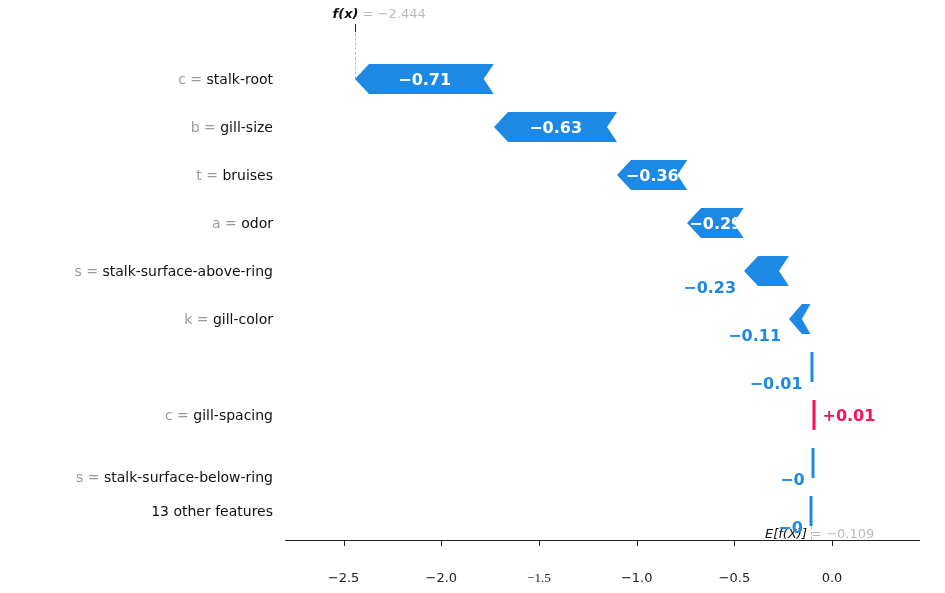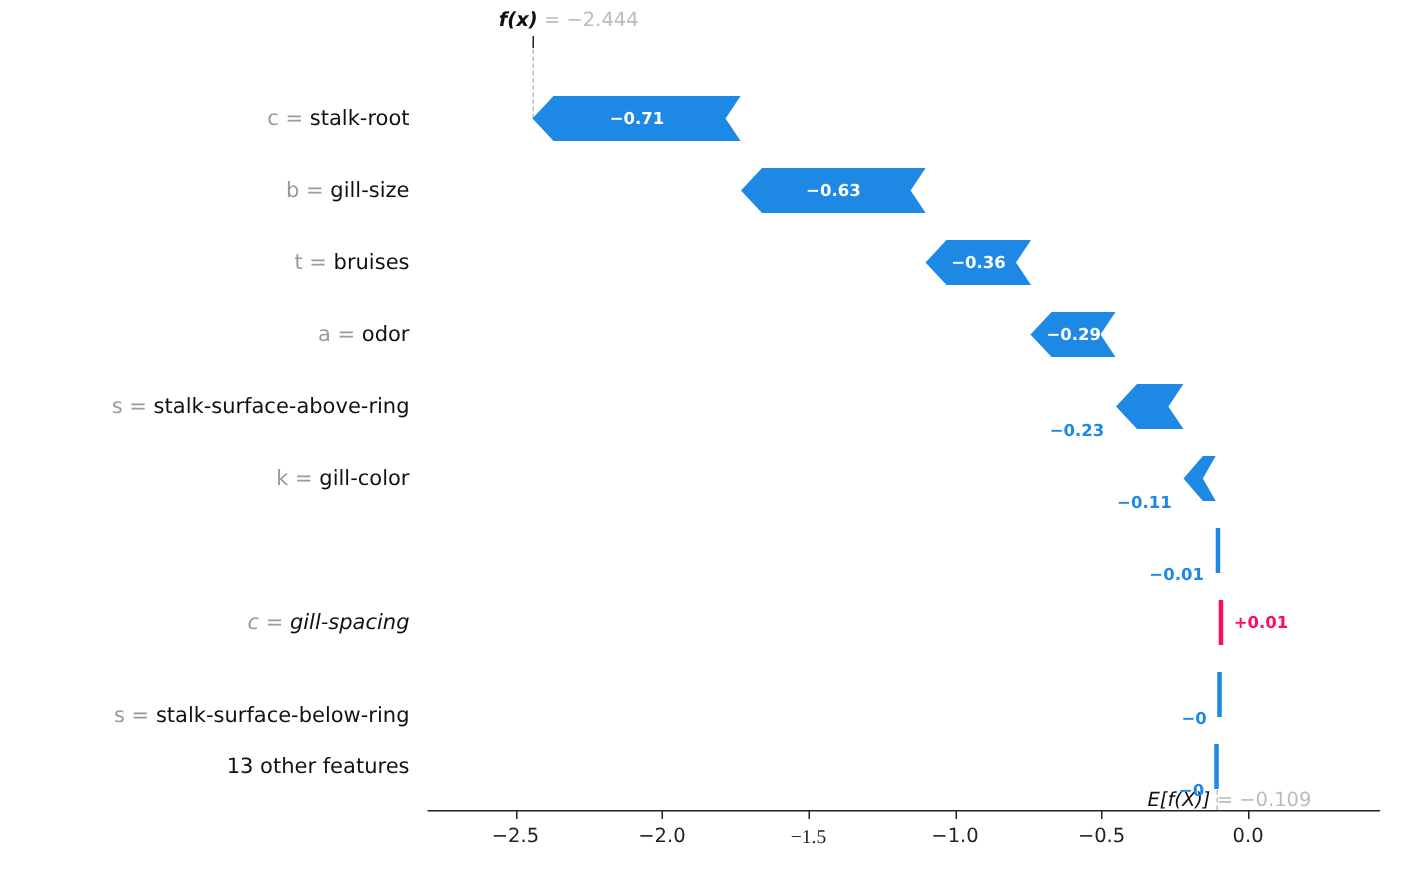--- a/index.html
+++ b/index.html
@@ -42,41 +42,42 @@
     width: 1px;
     height: 6px;
     background: #222;
   }
   .tick-label {
     position: absolute;
     font-size: 13px;
     color: #222;
     transform: translateX(-50%);
     white-space: nowrap;
+    margin-top: 20px;
   }
   .vline {
     position: absolute;
     width: 0;
     border-left: 1px dashed #bbbbbb;
   }
   .feature-label {
     position: absolute;
     right: 0;
     text-align: left;
     font-size: 14px;
     white-space: nowrap;
     transform: translateY(-50%);
     color: #111;
   }
   .feature-label .val { color: #9a9a9a; }
   .feature-label .eq  { color: #9a9a9a; }
   .feature-label .name { color: #111; }
   .bar-label {
     position: absolute;
-    font-size: 11px;
+    font-size: 16px;
     font-weight: 600;
     white-space: nowrap;
     transform: translateY(-50%);
   }
   .bar-label.inside-white { color: #ffffff; }
   .bar-label.neg-blue { color: #1E88E5; margin-top: 16px; }
   .bar-label.pos-pink { color: #FF0D57; }
 </style>
 </head>
 <body>
@@ -99,21 +100,21 @@
     <div class="tick-label" style="left: 734.385px; top: 550px;">−0.5</div>
     <div class="tick" style="left: 832.077px; top: 540px;"></div>
     <div class="tick-label" style="left: 832.077px; top: 550px;">0.0</div>
     <div class="bottom-label" style="left: 765px;"><span class="efx">E[f(X)]</span><span class="efxval"> = −0.109</span></div>
     <div class="feature-label" style="top: 79px; right: 672px;"><span class="val">c</span><span class="eq"> = </span><span class="name">stalk-root</span></div>
     <div class="feature-label" style="top: 127px; right: 672px;"><span class="val">b</span><span class="eq"> = </span><span class="name">gill-size</span></div>
     <div class="feature-label" style="top: 175px; right: 672px;"><span class="val">t</span><span class="eq"> = </span><span class="name">bruises</span></div>
     <div class="feature-label" style="top: 223px; right: 672px;"><span class="val">a</span><span class="eq"> = </span><span class="name">odor</span></div>
     <div class="feature-label" style="top: 271px; right: 672px;"><span class="val">s</span><span class="eq"> = </span><span class="name">stalk-surface-above-ring</span></div>
     <div class="feature-label" style="top: 319px; right: 672px;"><span class="val">k</span><span class="eq"> = </span><span class="name">gill-color</span></div>
-    <div class="feature-label" style="top: 415px; right: 672px; font-style: italic;"><span class="val">c</span><span class="eq"> = </span><span class="name">gill-spacing</span></div>
+    <div class="feature-label" style="top: 415px; right: 672px;"><span class="val">c</span><span class="eq"> = </span><span class="name">gill-spacing</span></div>
     <div class="feature-label" style="top: 477px; right: 672px;"><span class="val">s</span><span class="eq"> = </span><span class="name">stalk-surface-below-ring</span></div>
     <div class="feature-label" style="top: 511px; right: 672px;"><span class="name">13 other features</span></div>
     <svg width="142.72307692307692" height="30" style="position: absolute; left: 353.338px; top: 64px;">
       <path d="M 140.72307692307692 0 L 130.72307692307692 15 L 140.72307692307692 30 L 16 30 L 2 15 L 16 0 Z" fill="#1E88E5"></path>
     </svg>
     <div class="bar-label inside-white" style="top: 79px; left: 424.7px; transform: translate(-50%, -50%);">−0.71</div>
     <svg width="127.09230769230766" height="30" style="position: absolute; left: 492.062px; top: 112px;">
       <path d="M 125.09230769230766 0 L 115.09230769230766 15 L 125.09230769230766 30 L 16 30 L 2 15 L 16 0 Z" fill="#1E88E5"></path>
     </svg>
     <div class="bar-label inside-white" style="top: 127px; left: 555.608px; transform: translate(-50%, -50%);">−0.63</div>

